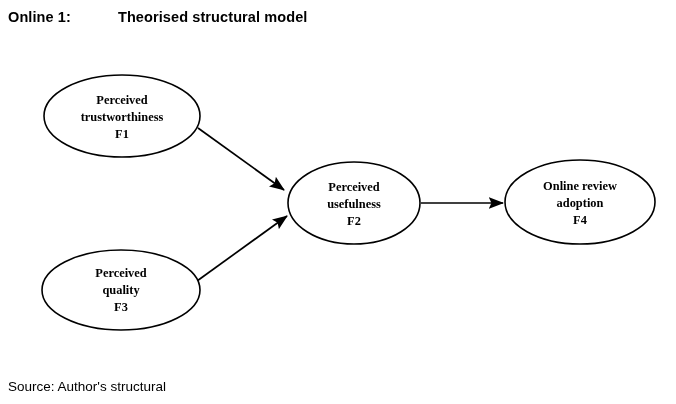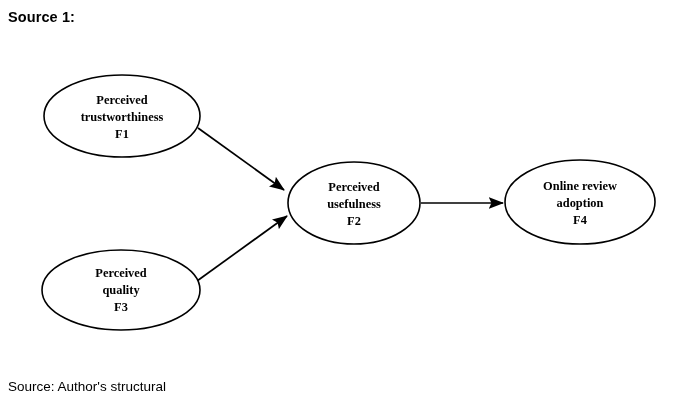--- a/index.html
+++ b/index.html
@@ -78,21 +78,22 @@
   .edge-line {
     stroke: #000000;
     stroke-width: 1.7;
     fill: none;
   }
 </style>
 </head>
 <body>
 
 <div class="figure-caption">
-  <span class="figure-label">Source 1:</span>
+  <span class="figure-label">Online 1:</span>
+  <span class="figure-title">Theorised structural model</span>
 </div>
 
 <div class="diagram-canvas">
   <svg width="676" height="404" viewBox="0 0 676 404" xmlns="http://www.w3.org/2000/svg">
     <defs>
       <marker id="arrowhead" markerWidth="9" markerHeight="7" refX="8.4" refY="3.5" orient="auto" markerUnits="strokeWidth">
         <path d="M0,0 L9,3.5 L0,7 L1.6,3.5 Z" fill="#000000"></path>
       </marker>
     </defs>
 

